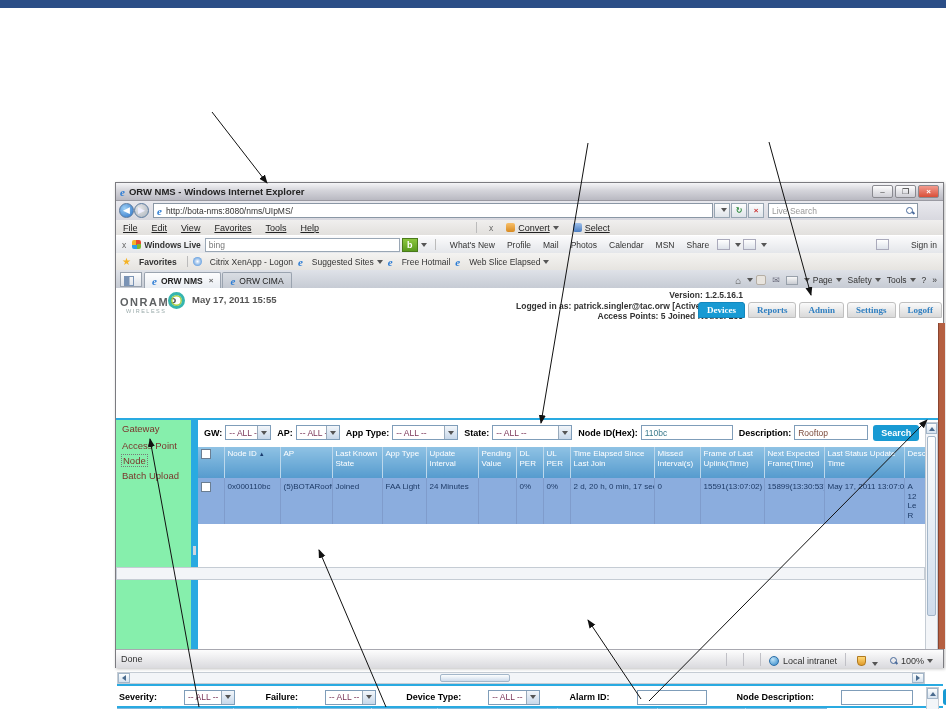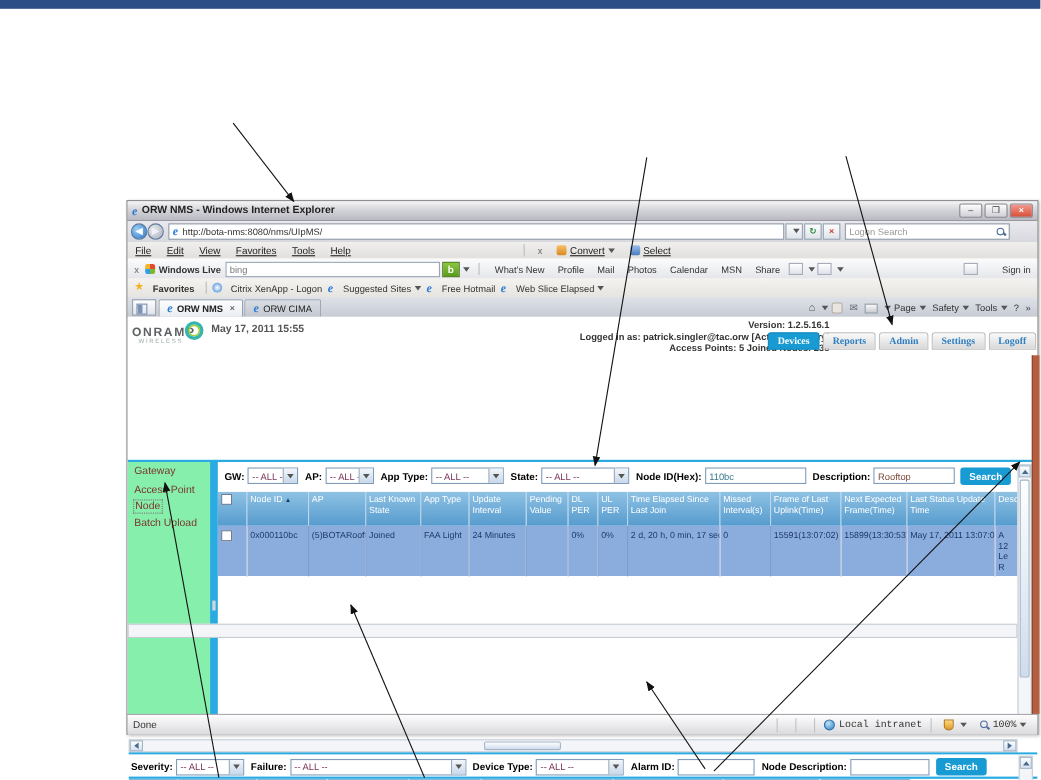--- a/index.html
+++ b/index.html
@@ -77,21 +77,21 @@
   .mail-g { font-size:9px; color:#667; }
 
   
   #page { left:0; top:105px; width:827px; height:361px; background:#fff; overflow:hidden; }
 
   
   #logo-line1 { left:4px; top:8px; font-size:11px; font-weight:bold; color:#5e6163; letter-spacing:1.5px; }
   #logo-line2 { left:10px; top:20px; font-size:5.5px; color:#9aa; letter-spacing:1.5px; }
   #logo-circle { left:52px; top:4px; width:17px; height:17px; border-radius:50%; border:3px solid #35b5ae; box-shadow: inset 0 0 0 1.5px #a8cf3d; }
   #hdr-date { left:76px; top:6px; font-size:9.5px; font-weight:bold; color:#555; }
-  #hdr-info { right:189px; top:2px; text-align:right; font-size:8.5px; color:#333; line-height:1.25; }
+  #hdr-info { right:200px; top:2px; text-align:right; font-size:8.5px; color:#333; line-height:1.25; }
   #nav-tabs { right:1px; top:14px; display:flex; align-items:flex-end;font-family:Liberation Serif, serif; }
   .ntab { height:16px; padding:0 8px; display:flex; align-items:center; font-size:9px; font-weight:bold; color:#2f7fc1; background:linear-gradient(#fafafa,#d9d9d9); border:1px solid #c0c0c0; border-radius:3px 3px 0 0; margin-left:3px; }
   .ntab.active { background:#189ad3; color:#fff; border-color:#1287bd; }
 
   .blue-rule { background:#29aae1; }
 
   
   #sidebar { left:0; top:132px; width:75px; height:258px; background:#86efac; font-size:9.5px; color:#7b352c; }
   #sidebar .si { padding:3px 0 3px 6px; white-space:nowrap; }
   #sidebar .si.selected { outline:1px dotted #777; outline-offset:-1px; display:inline-block; margin-left:5px; padding:1px 2px; }
@@ -159,21 +159,21 @@
       <span class="navcircle back">◀</span>
       <span class="navcircle fwd">▶</span>
       <span id="addr-field">
         <span class="ie-e">e</span>
         <span class="url">http://bota-nms:8080/nms/UIpMS/</span>
       </span>
       <span class="addr-btn"><span class="dd-arr"></span></span>
       <span class="addr-btn refresh">↻</span>
       <span class="addr-btn stop">×</span>
       <span id="livesearch">
-        <span class="ph">Logon Search</span>
+        <span class="ph">Live Search</span>
         <span class="mag"></span>
       </span>
     </div>
 
     <div id="menu-row" class="abs">
       <span class="mi">File</span>
       <span class="mi">Edit</span>
       <span class="mi">View</span>
       <span class="mi">Favorites</span>
       <span class="mi">Tools</span>
@@ -396,21 +396,21 @@
           <span class="tri-l"></span>
         </span>
       <span class="sb-thumb" style="width:70px; margin-left:310px;"></span>
       <span class="sb-btn" style="margin-left:auto;">
           <span class="tri-r"></span>
         </span>
     </div>
     <div class="abs blue-rule" style="left:1px; top:501px; width:826px; height:2px;"></div>
 
     <div class="abs" style="left:1px; top:503px; width:826px; height:62px; background:#fff;">
-      <div class="filter-row" style="height:20px; padding-top:2px;">
+      <div class="filter-row" style="height:20px; padding-top:2px;gap:24px;">
         <span class="flabel" style="margin-left:2px;">Severity:</span>
         <span class="wsel" style="width:62px;">
             <span class="val">-- ALL --</span>
             <span class="ab">
               <span class="dd-arr" style="margin:0;"></span>
             </span>
           </span>
         <span class="flabel">Failure:</span>
         <span class="wsel" style="width:160px;">
             <span class="val">-- ALL --</span>
@@ -465,21 +465,21 @@
 
     <div class="abs vscroll" style="left:810px; top:504px; width:13px; height:60px;">
       <div class="sb-btn" style="width:11px; height:11px;">
           <span class="tri-u"></span>
         </div>
 
     </div>
 
     <div id="statusbar" class="abs">
       <span style="margin-left:5px;">Done</span>
-      <span style="margin-left:auto; display:flex; align-items:center;font-family:Liberation Mono, monospace;">
+      <span style="margin-left:auto; display:flex; align-items:flex-end;">
         <span class="cellsep"></span>
         <span class="cellsep"></span>
         <span class="cellsep"></span>
         <span class="globe"></span>
         <span>Local intranet</span>
         <span class="cellsep"></span>
         <span class="shield"></span>
         <span class="dd-arr"></span>
         <span style="display:flex; align-items:center; margin:0 10px 0 12px;">
           <span class="mag" style="margin-right:3px;"></span>

